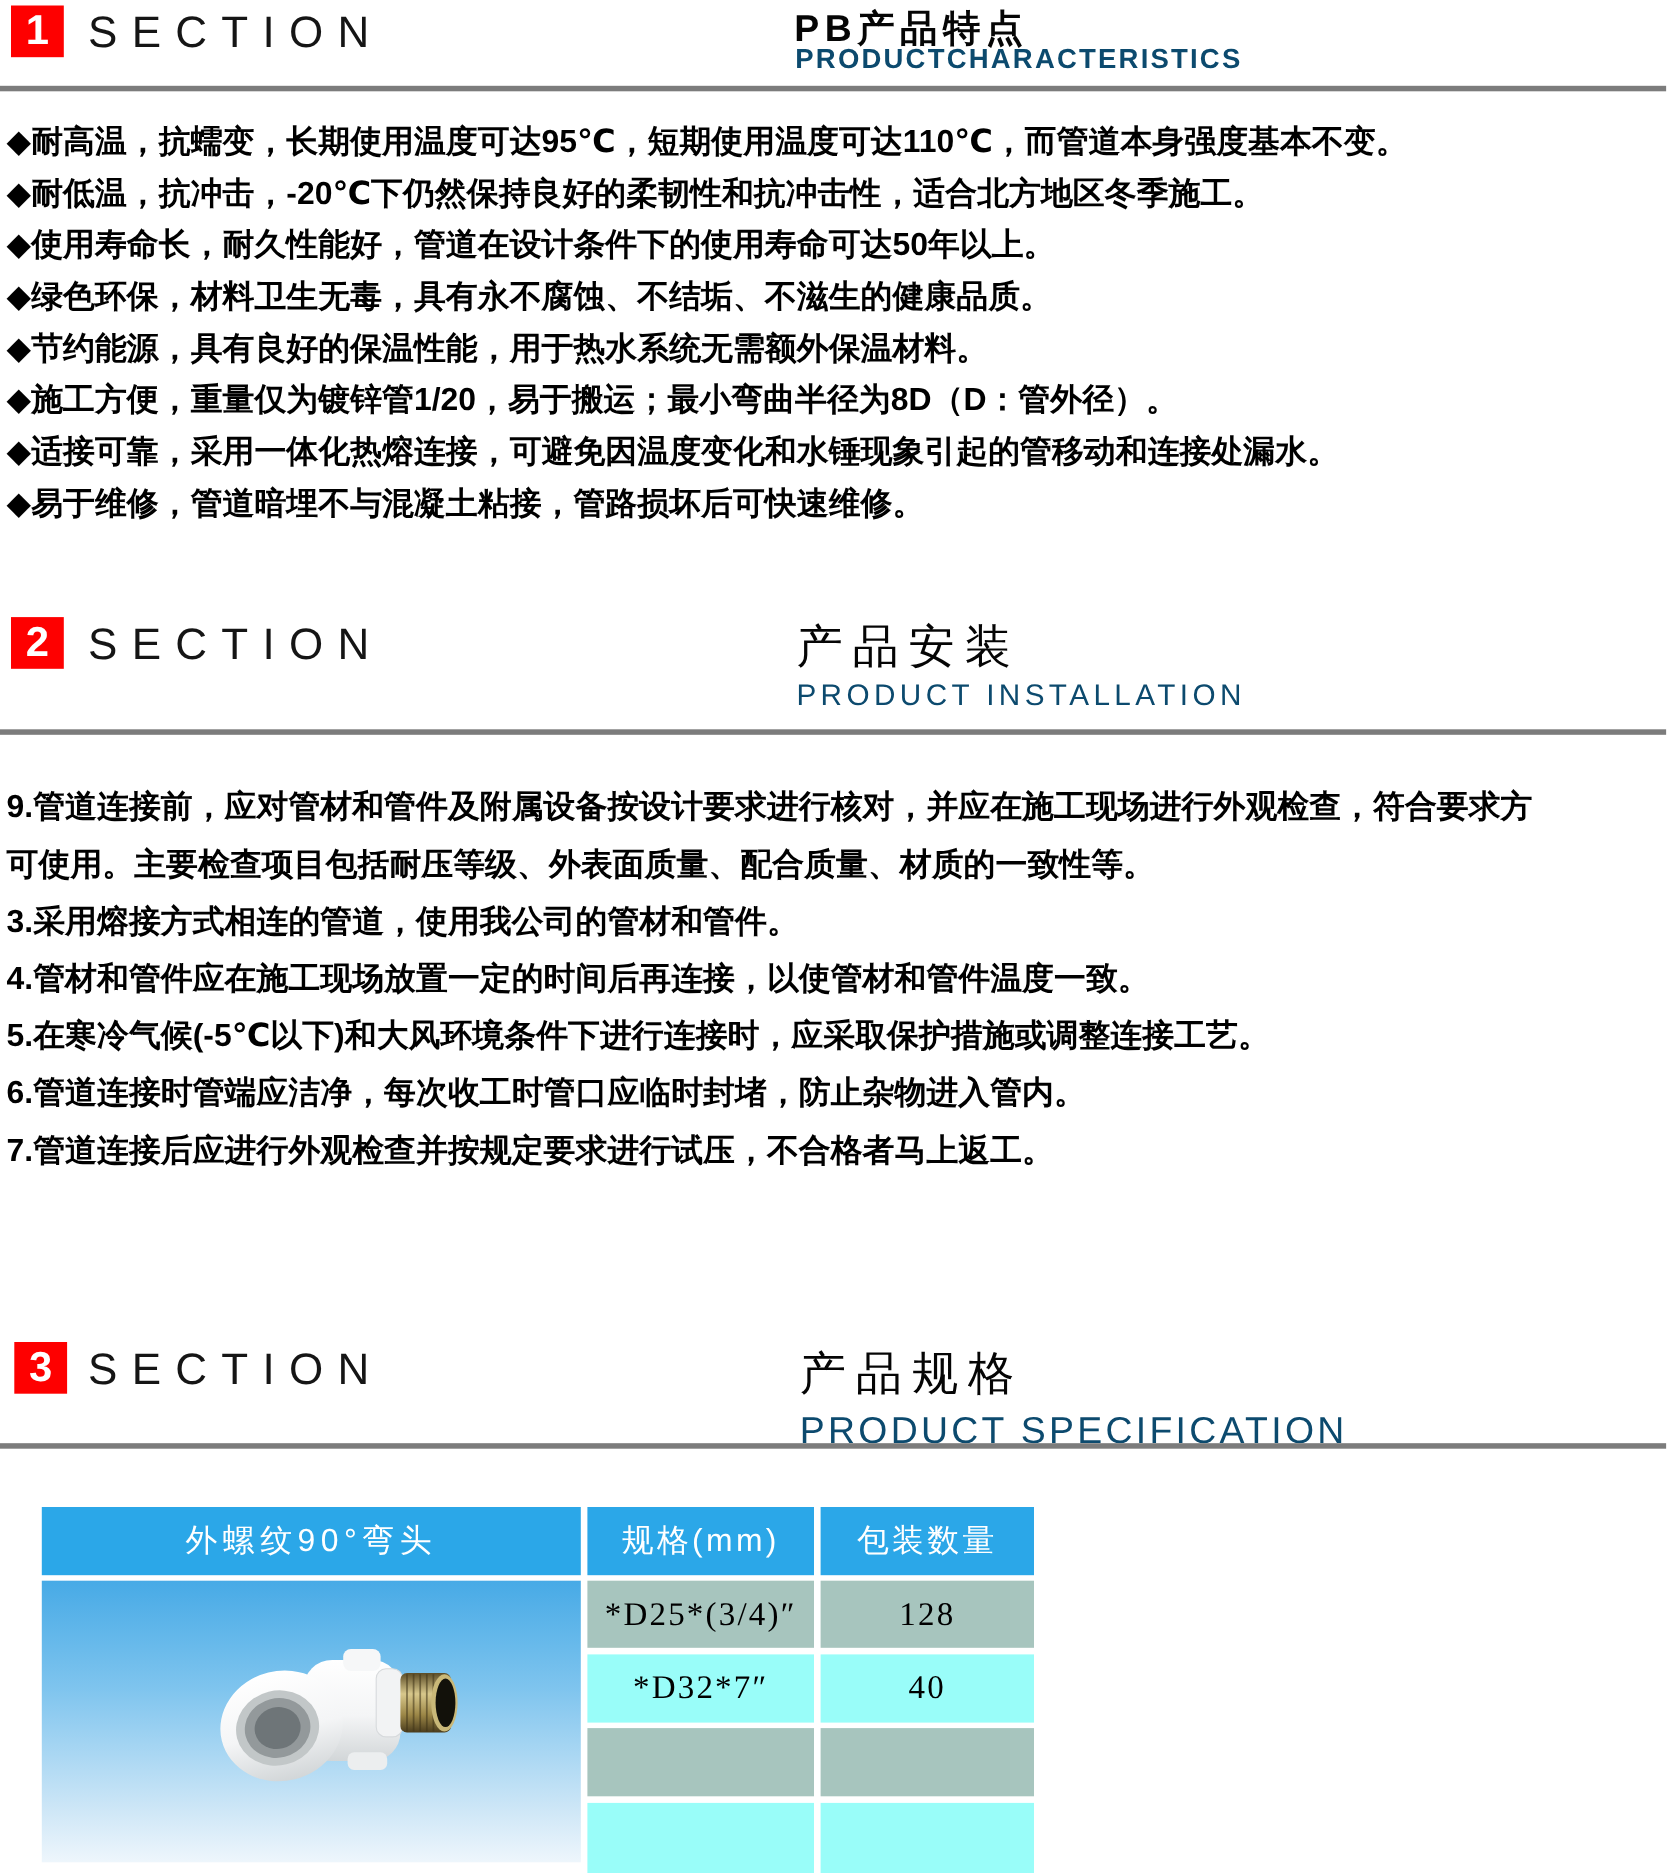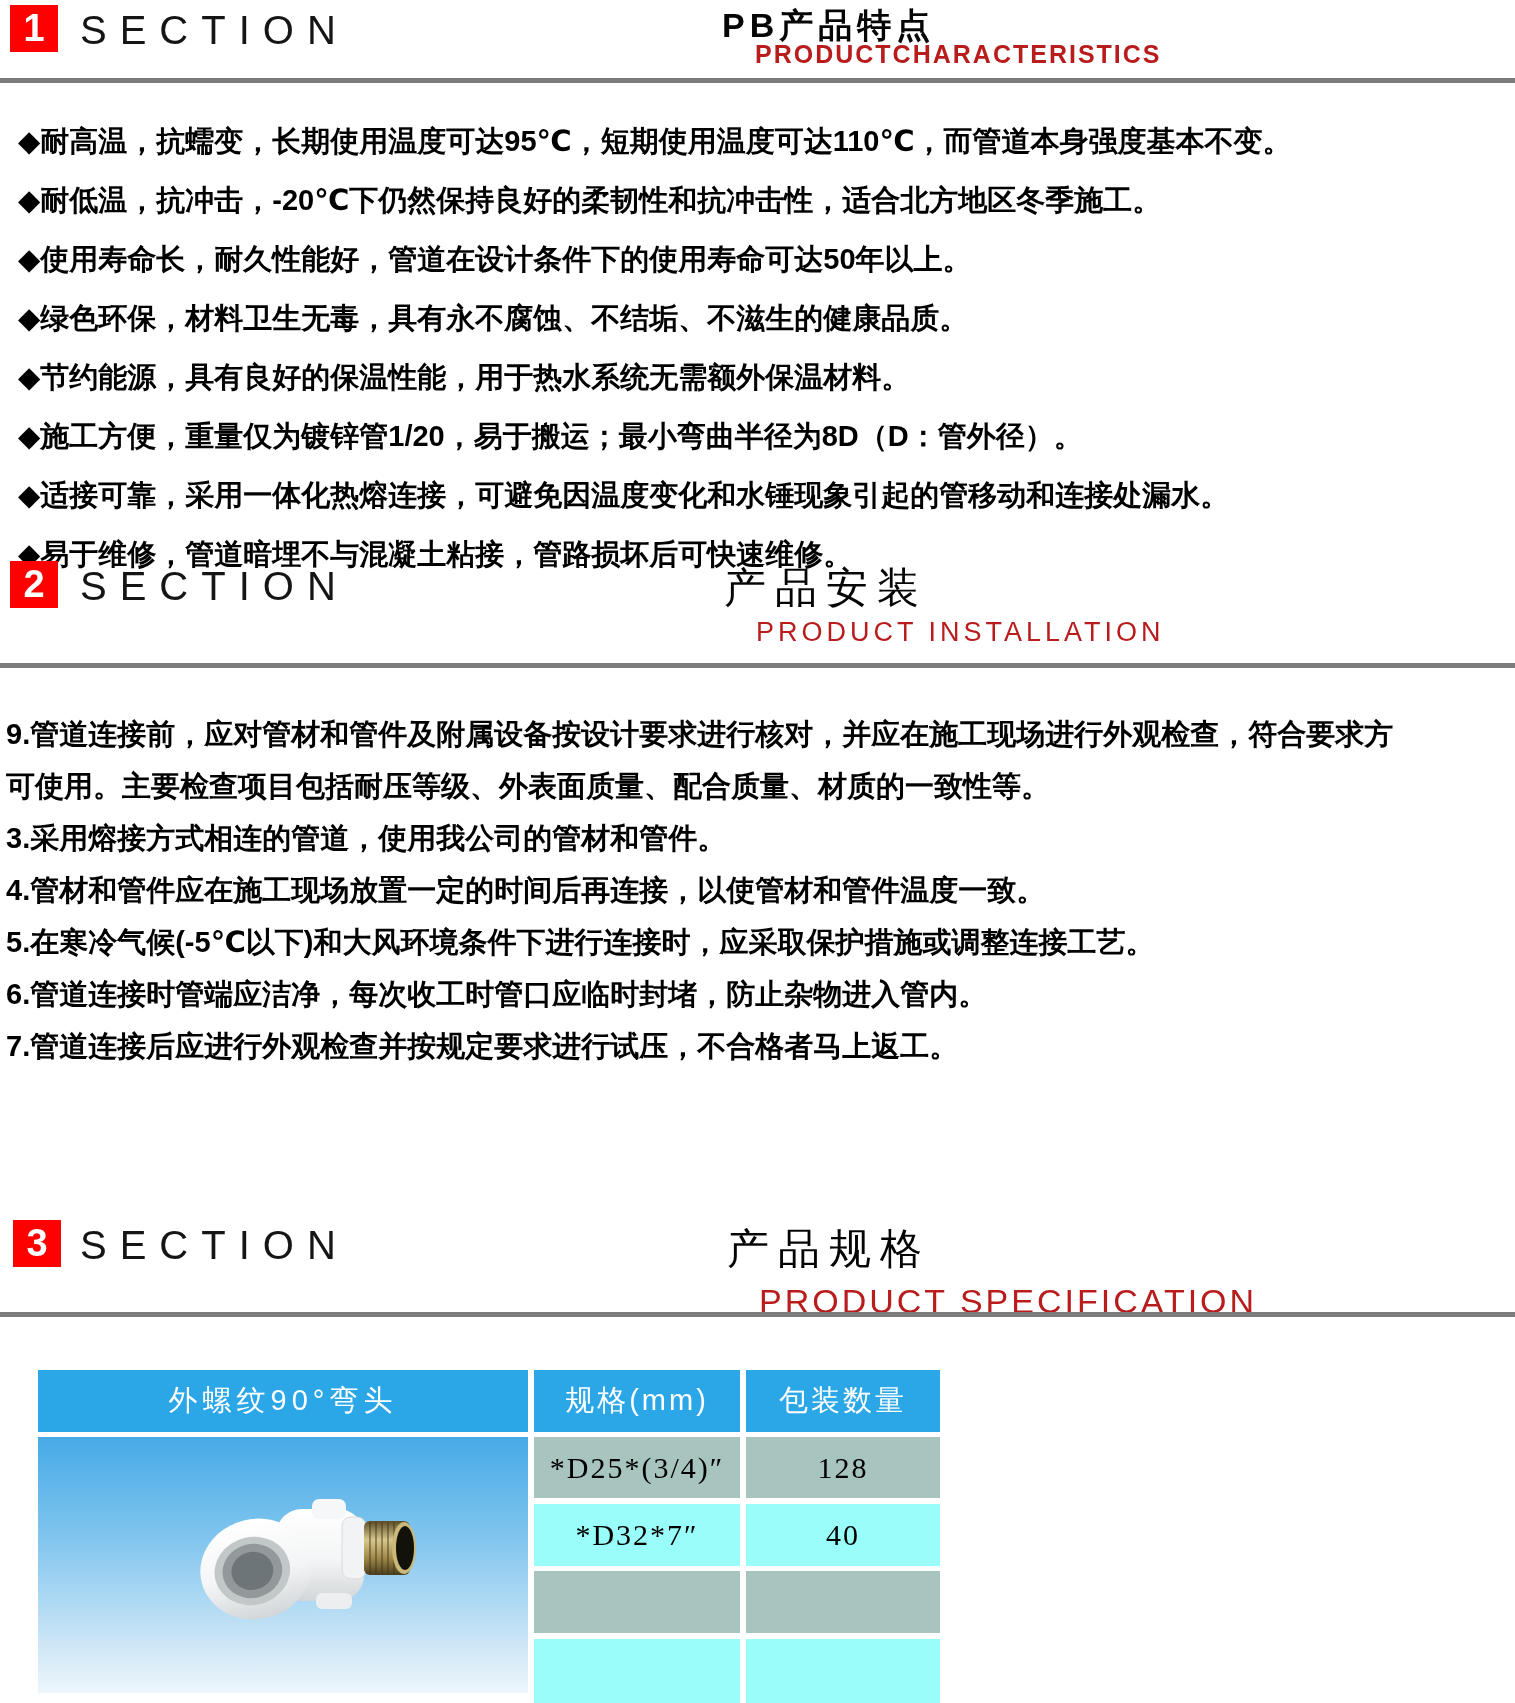--- a/index.html
+++ b/index.html
@@ -19,33 +19,33 @@
                letter-spacing:13px; color:#151515; white-space:nowrap; }
   #label1 { top:8px; }
   #label2 { top:564px; }
   #label3 { top:1223px; }
 
   .title-cn { position:absolute; color:#050505; white-space:nowrap; }
   #t1cn { left:722px; top:3px;    font-size:34px; font-weight:600; letter-spacing:5px; }
   #t2cn { left:724px; top:560px;  font-size:42px; font-weight:500; letter-spacing:9px; }
   #t3cn { left:727px; top:1221px; font-size:42px; font-weight:500; letter-spacing:9px; }
 
-  .title-en { position:absolute; color:#b91c1c; white-space:nowrap;margin-left:32px; }
+  .title-en { position:absolute; color:#0c4a6e; white-space:nowrap; }
   #t1en { left:723px; top:40px;   font-size:25px; font-weight:600; letter-spacing:2px; }
   #t2en { left:724px; top:617px;  font-size:27px; font-weight:500; letter-spacing:4px; }
   #t3en { left:727px; top:1282px; font-size:34px; font-weight:500; letter-spacing:3px; }
 
   .divider { position:absolute; left:0; width:1515px; height:5px; background:#7c7c7c; }
   #d1 { top:78px; }
   #d2 { top:663px; }
   #d3 { top:1312px; }
 
   
   .bullets { position:absolute; left:6px; top:106px; width:1430px; }
-  .bullets p { margin:12px; height:47px; line-height:47px; font-size:29px;
+  .bullets p { margin:0; height:47px; line-height:47px; font-size:29px;
                font-weight:700; color:#000; white-space:nowrap; }
 
   .steps { position:absolute; left:6px; top:708px; width:1412px; }
   .steps p { margin:0; line-height:52px; font-size:29px; font-weight:700; color:#000; }
 
   
   .cell { position:absolute; display:flex; align-items:center; justify-content:center; }
   .th   { background:#2ba7e8; color:#ffffff; font-size:29px; font-weight:500; letter-spacing:3px; }
   .td   { font-family:"Liberation Serif","DejaVu Serif",serif; font-size:30px;
           color:#000000; letter-spacing:2px; }

